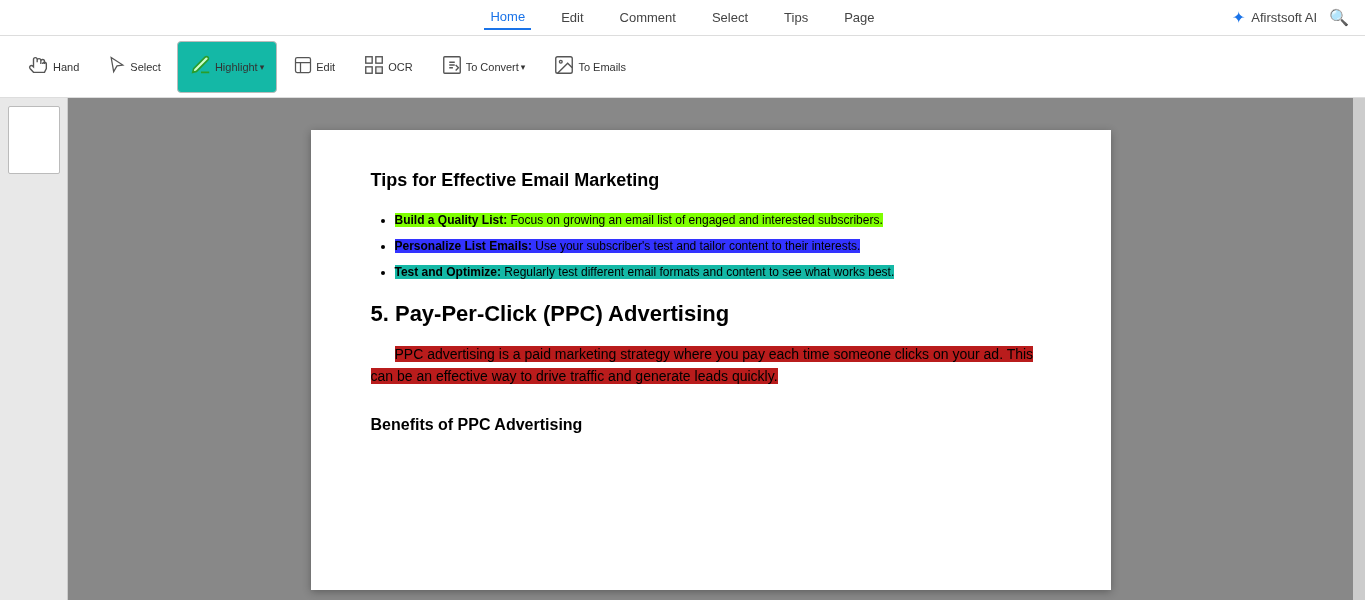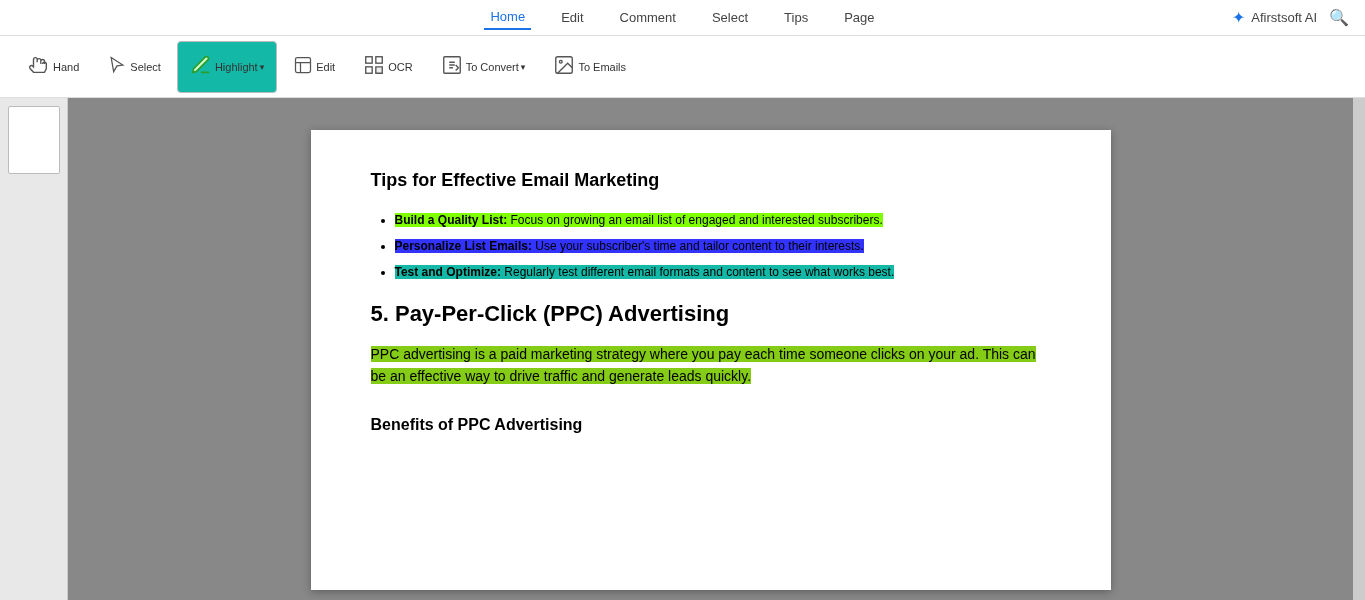--- a/index.html
+++ b/index.html
@@ -162,23 +162,24 @@
     .highlight-blue {
       background-color: #3333ff;
       color: #000;
       display: inline;
     }
     .highlight-yellow {
       background-color: #14b8a6;
       display: inline;
     }
     .highlight-orange {
-      background-color: #84cc16;
+      background-color: #b91c1c;
       color: #000;
       display: inline;
+      margin-left: 24px;
     }
     .h2-title {
       font-size: 22px;
       font-weight: bold;
       color: #000;
       margin-bottom: 16px;
     }
     .body-text {
       font-size: 14px;
       color: #000;
@@ -316,21 +317,21 @@
         <li>
           <span class="highlight-green">
             <strong>Build a Quality List:</strong>
             <span> Focus on growing an email list of engaged and interested subscribers.</span>
           </span>
         </li>
 
         <li>
           <span class="highlight-blue" style="color:#000;">
             <strong>Personalize List Emails:</strong>
-            <span> Use your subscriber's time and tailor content to their interests.</span>
+            <span> Use your subscriber's test and tailor content to their interests.</span>
           </span>
         </li>
 
         <li>
           <span class="highlight-yellow">
             <strong>Test and Optimize:</strong>
             <span> Regularly test different email formats and content to see what works best.</span>
           </span>
         </li>
       </ul>

